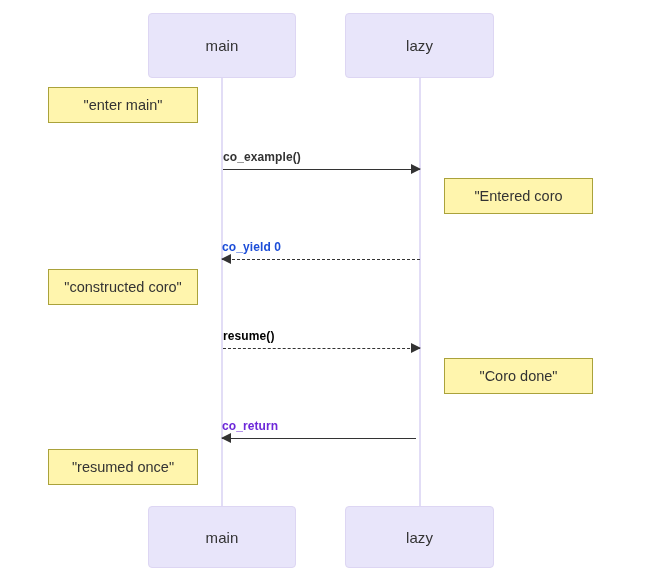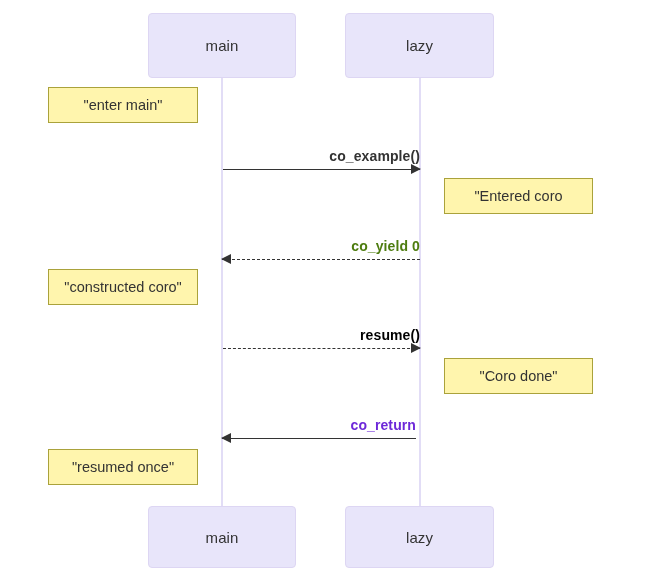--- a/index.html
+++ b/index.html
@@ -76,22 +76,22 @@
     width: 100%;
   }
   .msg-line.dashed {
     border-top-style: dashed;
     border-top-width: 1.8px;
   }
   .msg-label {
     position: absolute;
     bottom: 5px;
     width: 100%;
-    text-align: right;
-    font-size: 14px;
+    text-align: left;
+    font-size: 12px;
     font-weight: bold;
     color: #333333;
     font-family: "Liberation Sans", sans-serif;
     letter-spacing: 0.1px;
     white-space: nowrap;
   }
   .arrowhead {
     position: absolute;
     top: -5px;
     width: 0;
@@ -142,21 +142,21 @@
       <span>"resumed once"</span>
     </div>
     <div class="msg" style="left: 223px; top: 169px; width: 197px;">
       <div class="msg-line" style="border-top-color: rgb(51, 51, 51);"></div>
       <div class="arrowhead right" style="border-left-color: rgb(51, 51, 51);"></div>
       <div class="msg-label" style="color: rgb(51, 51, 51);">co_example()</div>
     </div>
     <div class="msg" style="left: 222px; top: 259px; width: 198px;">
       <div class="msg-line dashed" style="border-top-color: rgb(51, 51, 51);"></div>
       <div class="arrowhead left" style="border-right-color: rgb(51, 51, 51);"></div>
-      <div class="msg-label" style="color: #4d7c0f;">co_yield 0</div>
+      <div class="msg-label" style="color: #1d4ed8;">co_yield 0</div>
     </div>
     <div class="msg" style="left: 223px; top: 348px; width: 197px;">
       <div class="msg-line dashed" style="border-top-color: rgb(51, 51, 51);"></div>
       <div class="arrowhead right" style="border-left-color: rgb(51, 51, 51);"></div>
       <div class="msg-label" style="color: #000000;">resume()</div>
     </div>
     <div class="msg" style="left: 222px; top: 438px; width: 194px;">
       <div class="msg-line" style="border-top-color: rgb(51, 51, 51);"></div>
       <div class="arrowhead left" style="border-right-color: rgb(51, 51, 51);"></div>
       <div class="msg-label" style="color: #6d28d9;">co_return</div>

